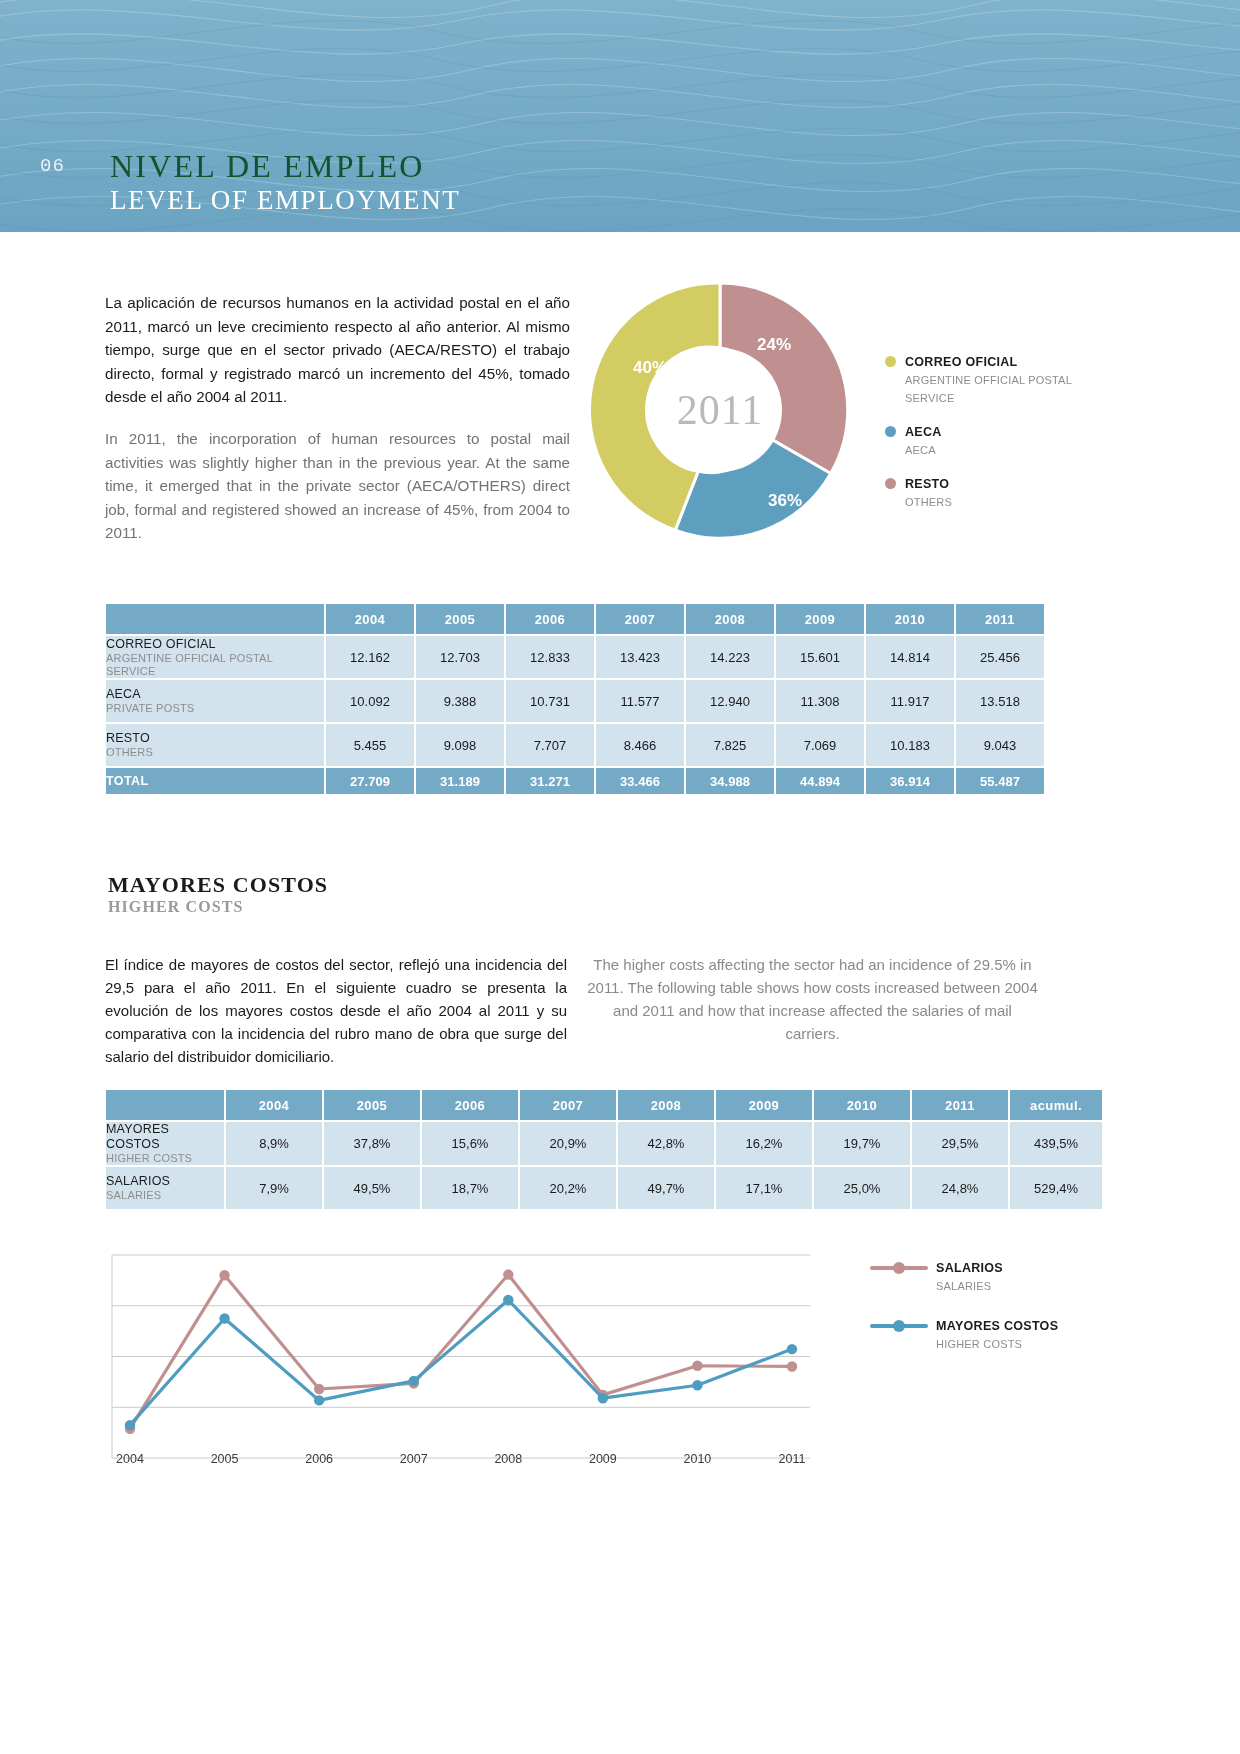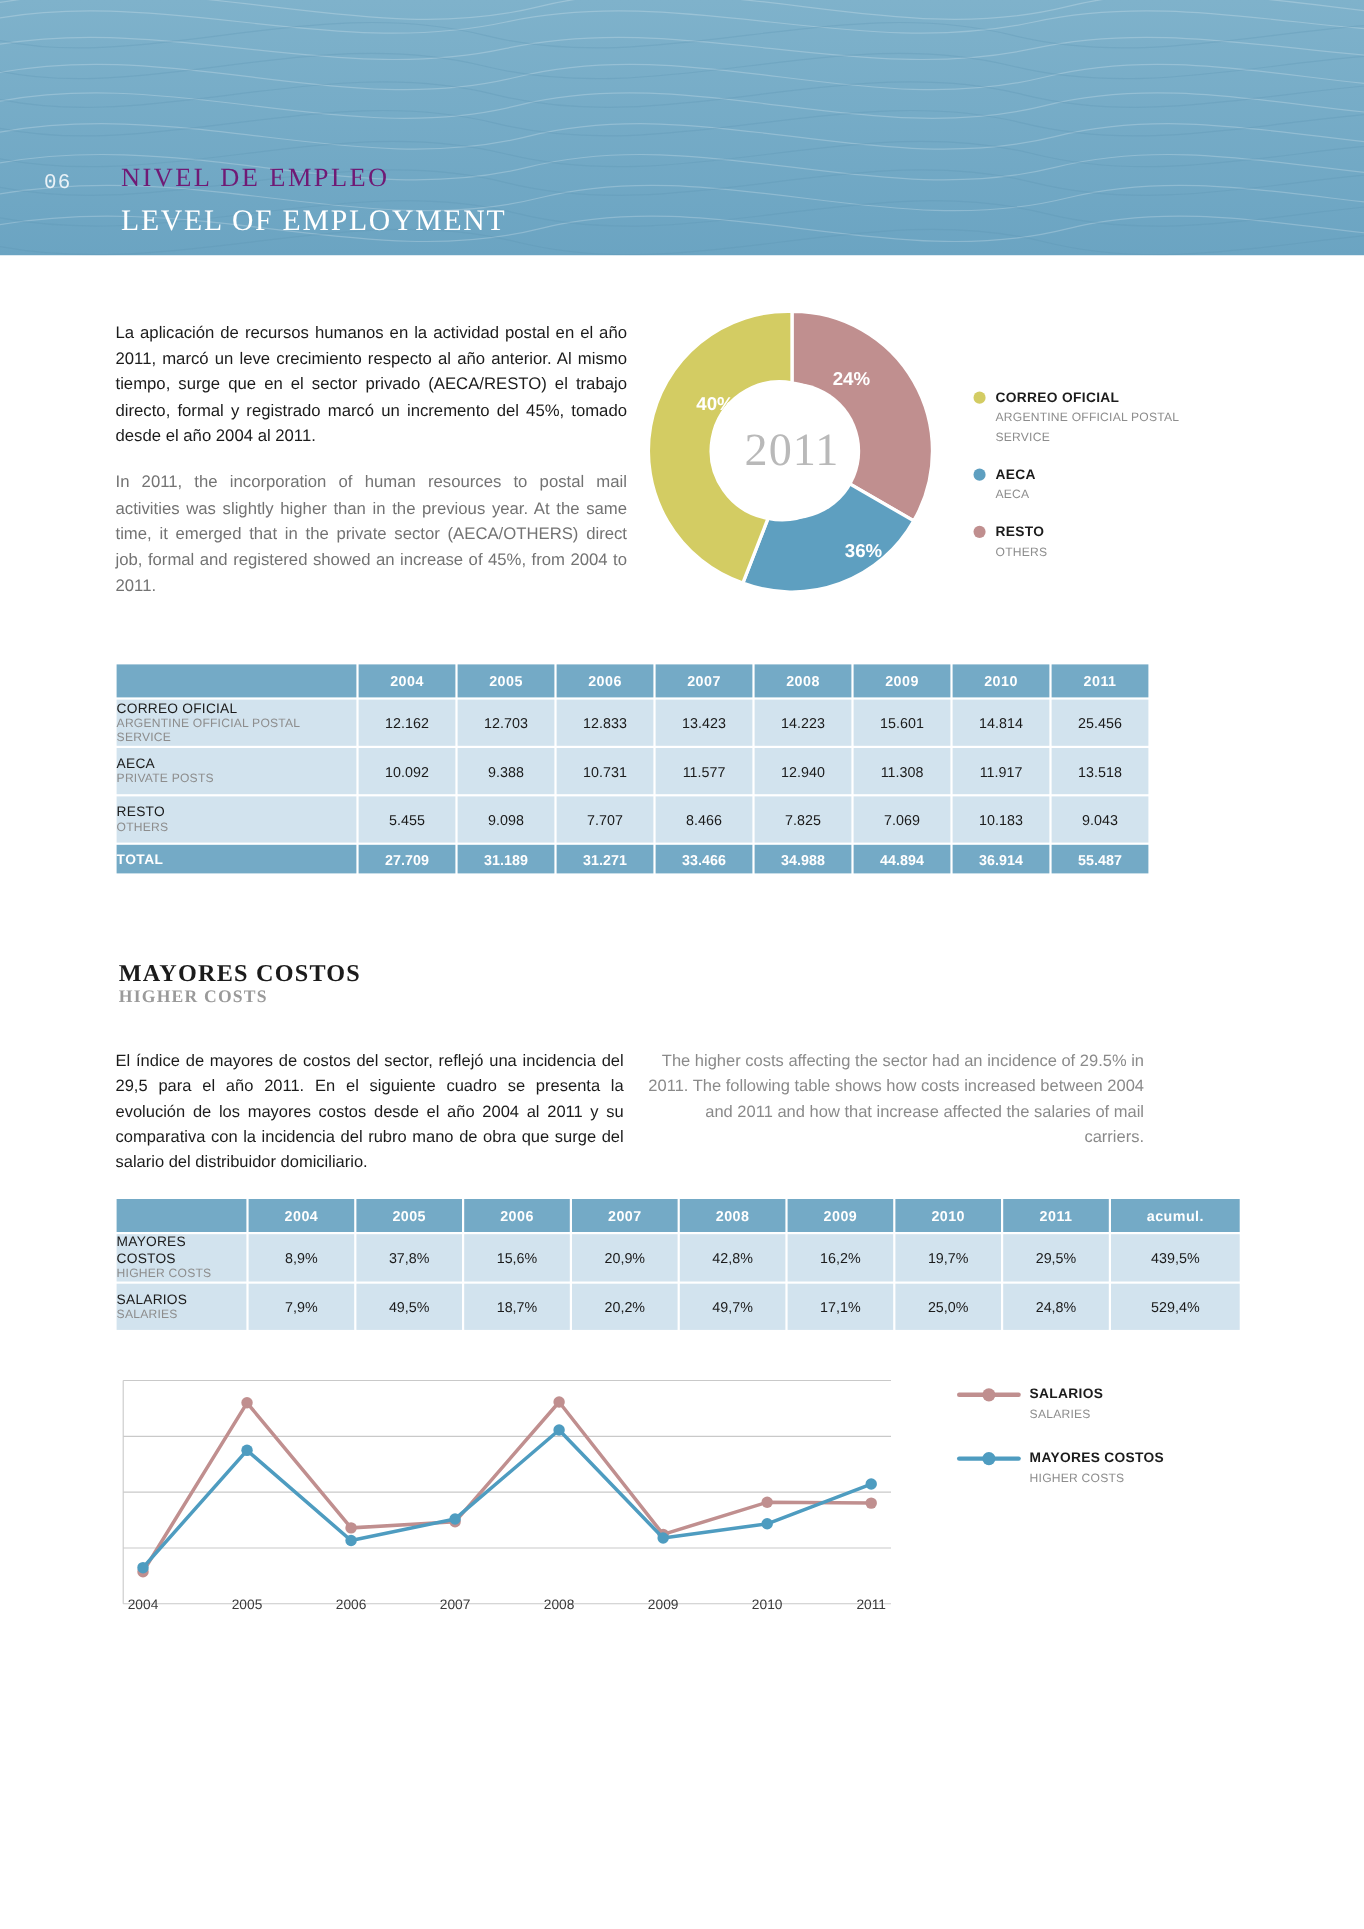--- a/index.html
+++ b/index.html
@@ -2,21 +2,21 @@
 <html><head>
 <meta charset="utf-8">
 <style>
   html,body{margin:0;padding:0;background:#fff;}
   body{width:1240px;height:1754px;position:relative;font-family:"Liberation Sans",sans-serif;overflow:hidden;}
 
   
   .banner{position:absolute;left:0;top:0;width:1240px;height:232px;background:#74aac6;overflow:hidden;}
   .banner svg{position:absolute;left:0;top:0;}
   .page-num{position:absolute;left:40px;top:155px;color:#eaf2f7;font-size:19px;letter-spacing:1px;font-family:Liberation Mono, monospace;}
-  .banner-title{position:absolute;left:110px;top:150px;color:#701a75;font-family:"Liberation Serif",serif;font-size:24px;letter-spacing:2.2px;line-height:1.05;}
+  .banner-title{position:absolute;left:110px;top:150px;color:#14532d;font-family:"Liberation Serif",serif;font-size:32px;letter-spacing:2.2px;line-height:1.05;}
   .banner-sub{position:absolute;left:110px;top:185px;color:#ffffff;font-family:"Liberation Serif",serif;font-size:27px;letter-spacing:1.6px;}
 
   
   .intro-es{position:absolute;left:105px;top:276px;width:465px;font-size:15.2px;line-height:23.5px;color:#1b1b1b;text-align:justify;}
   .intro-en{position:absolute;left:105px;top:412px;width:465px;font-size:15.2px;line-height:23.5px;color:#737373;text-align:justify;}
 
   
   .donut-wrap{position:absolute;left:585px;top:275px;width:270px;height:270px;}
   .donut-label{position:absolute;color:#fff;font-size:17px;font-weight:bold;}
   .donut-center{position:absolute;left:0;top:0;width:270px;height:270px;display:flex;align-items:center;justify-content:center;
@@ -40,21 +40,21 @@
   .total-label{background:#74aac6;color:#fff;font-size:12.5px;font-weight:bold;padding-left:12px;height:26px;letter-spacing:.4px;}
   .total-cell{background:#74aac6;color:#fff;font-size:13px;font-weight:bold;text-align:center;height:26px;}
 
   #table1{left:104px;top:602px;}
   #table2{left:104px;top:1088px;}
 
   
   .sec-title{position:absolute;left:108px;top:872px;font-family:"Liberation Serif",serif;font-size:22px;font-weight:bold;color:#1b1b1b;letter-spacing:1.1px;}
   .sec-sub{position:absolute;left:108px;top:898px;font-family:"Liberation Serif",serif;font-size:16px;font-weight:bold;color:#9a9a9a;letter-spacing:1.1px;}
   .cost-es{position:absolute;left:105px;top:938px;width:462px;font-size:15px;line-height:23px;color:#1b1b1b;text-align:justify;}
-  .cost-en{position:absolute;left:585px;top:938px;width:455px;font-size:15px;line-height:23px;color:#8a8a8a;text-align:right;}
+  .cost-en{position:absolute;left:585px;top:938px;width:455px;font-size:15px;line-height:23px;color:#8a8a8a;text-align:center;}
 
   
   .chart{position:absolute;left:104px;top:1245px;width:720px;height:225px;}
   .xaxis{position:absolute;left:104px;top:1452px;width:720px;height:30px;}
   .xtick{position:absolute;font-size:12.5px;color:#3a3a3a;transform:translateX(-50%);}
 
   .chart-legend{position:absolute;left:870px;top:1258px;}
   .cl-row{display:flex;align-items:flex-start;margin-bottom:22px;}
   .cl-swatch{width:58px;height:20px;position:relative;margin-right:8px;flex:0 0 auto;}
   .cl-line{position:absolute;left:0;top:8px;width:58px;height:4px;border-radius:2px;}
@@ -225,21 +225,21 @@
     <tr>
       <th class="hdr-blank" style="width:118px;"></th>
       <th class="hdr" style="width:96px;">2004</th>
       <th class="hdr" style="width:96px;">2005</th>
       <th class="hdr" style="width:96px;">2006</th>
       <th class="hdr" style="width:96px;">2007</th>
       <th class="hdr" style="width:96px;">2008</th>
       <th class="hdr" style="width:96px;">2009</th>
       <th class="hdr" style="width:96px;">2010</th>
       <th class="hdr" style="width:96px;">2011</th>
-      <th class="hdr" style="width:117px;">acumul.</th>
+      <th class="hdr" style="width:92px;">acumul.</th>
     </tr>
   </thead>
   <tbody>
     <tr>
       <td class="rowlabel">
         <div class="rl-main">MAYORES COSTOS</div>
         <div class="rl-sub">HIGHER COSTS</div>
       </td>
       <td class="cell">8,9%</td>
       <td class="cell">37,8%</td>

